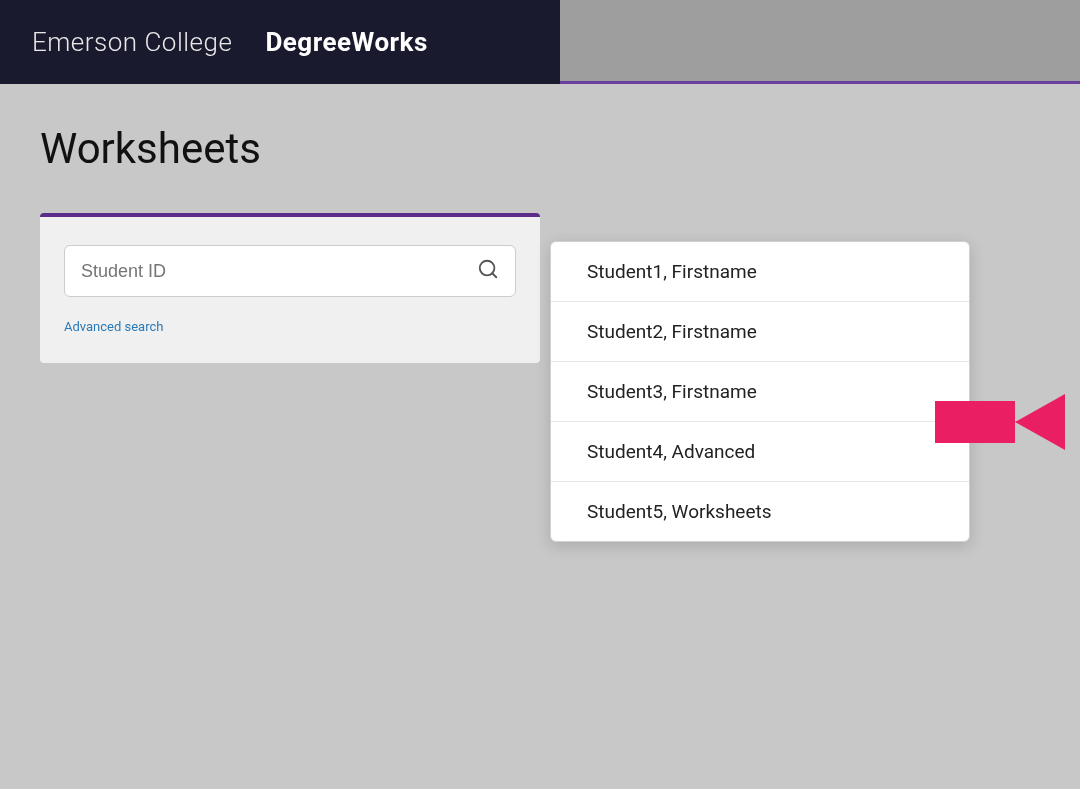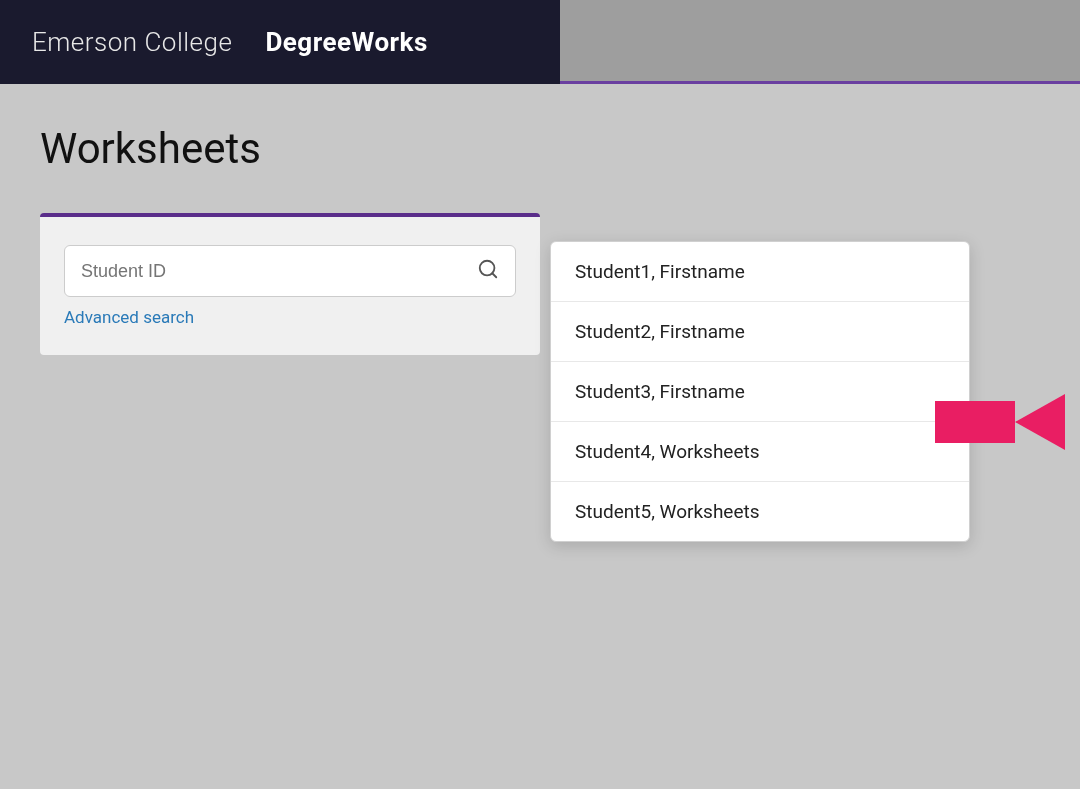--- a/index.html
+++ b/index.html
@@ -102,43 +102,43 @@
       background: transparent;
     }
 
     .search-icon {
       color: #555;
       font-size: 20px;
     }
 
     .advanced-search-link {
       display: inline-block;
-      margin-top: 10px;
+      margin-top: 22px;
       color: #2a7ab8;
-      font-size: 17px;
+      font-size: 13px;
       cursor: pointer;
       text-decoration: none;
     }
 
     
     .dropdown {
       position: absolute;
       top: 24px;
       left: 510px;
       width: 420px;
       background: #ffffff;
       border: 1px solid #d0d0d0;
       border-radius: 6px;
       box-shadow: 0 4px 16px rgba(0,0,0,0.15);
       z-index: 100;
       overflow: hidden;
     }
 
     .dropdown-item {
-      padding: 18px 24px;
+      padding: 18px 36px;
       font-size: 19px;
       color: #222;
       cursor: pointer;
       border-bottom: 1px solid #e8e8e8;
     }
 
     .dropdown-item:last-child {
       border-bottom: none;
     }
 
@@ -192,21 +192,21 @@
         </svg>
       </span>
     </div>
     <a class="advanced-search-link">Advanced search</a>
 
     
     <div class="dropdown">
       <div class="dropdown-item">Student1, Firstname</div>
       <div class="dropdown-item">Student2, Firstname</div>
       <div class="dropdown-item">Student3, Firstname</div>
-      <div class="dropdown-item">Student4, Worksheets</div>
+      <div class="dropdown-item">Student4, Advanced</div>
       <div class="dropdown-item">Student5, Worksheets</div>
     </div>
   </div>
 
   <div class="arrow-annotation">
     <div class="arrow-body"></div>
     <div class="arrow-shape"></div>
   </div>
 </main>
 

